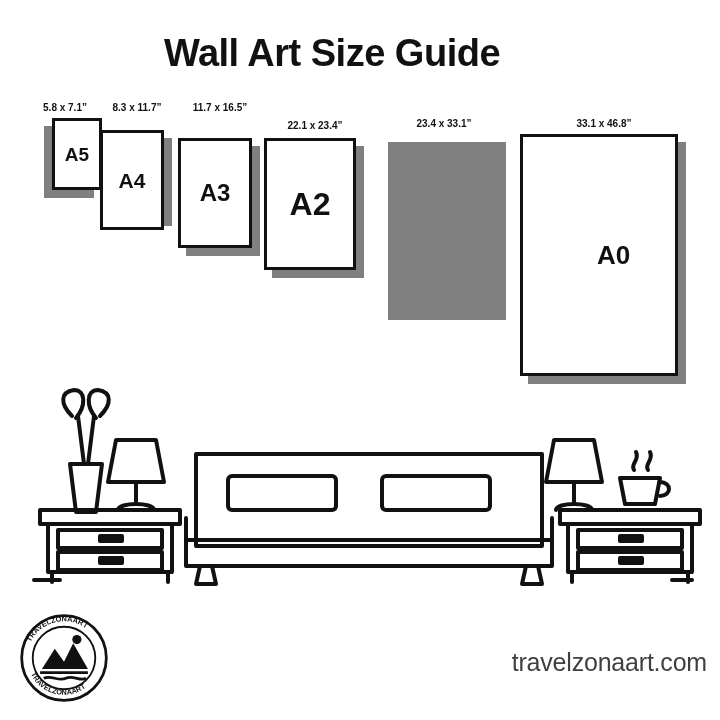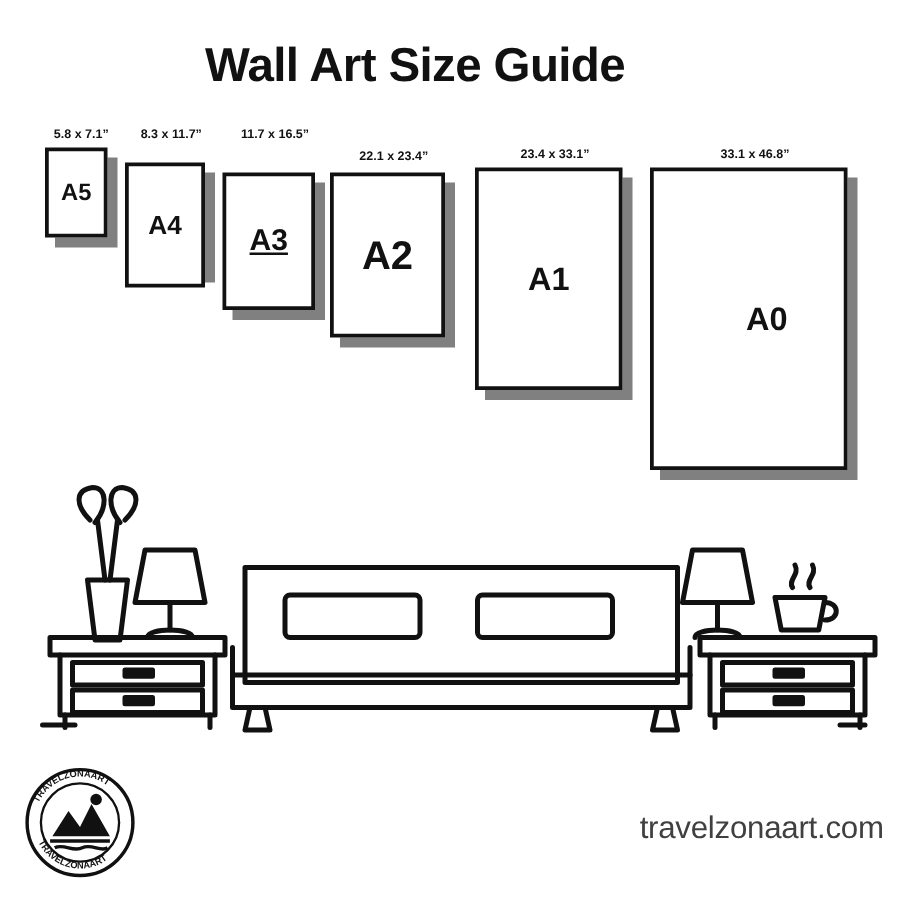--- a/index.html
+++ b/index.html
@@ -103,55 +103,52 @@
 </head>
 <body>
 
 <div id="stage">
 
   <div id="title">Wall Art Size Guide</div>
 
   <div class="frame-wrap" style="left:36px; top:118px; width:58px; height:80px;">
     <div class="frame-label" style="top:-16px;">5.8 x 7.1”</div>
     <div class="frame-shadow" style="width:50px; height:72px;"></div>
-    <div class="frame-box" style="width:50px; height:72px;">
+    <div class="frame-box" style="width:50px; height:72px;margin-left:16px;">
       <span class="frame-name" style="font-size:19px;">A5</span>
     </div>
   </div>
 
   <div class="frame-wrap" style="left:100px; top:130px; width:74px; height:96px;">
     <div class="frame-label" style="top:-28px;">8.3 x 11.7”</div>
     <div class="frame-shadow" style="width:64px; height:88px;"></div>
     <div class="frame-box" style="width:64px; height:100px;">
       <span class="frame-name" style="font-size:21px;">A4</span>
     </div>
   </div>
 
   <div class="frame-wrap" style="left:178px; top:138px; width:84px; height:118px;">
     <div class="frame-label" style="top:-36px;">11.7 x 16.5”</div>
     <div class="frame-shadow" style="width:74px; height:110px;"></div>
-    <div class="frame-box" style="width:74px; height:110px;text-decoration:underline;">
+    <div class="frame-box" style="width:74px; height:110px;">
       <span class="frame-name" style="font-size:24px;">A3</span>
     </div>
   </div>
 
   <div class="frame-wrap" style="left:264px; top:138px; width:102px; height:140px;">
     <div class="frame-label" style="top:-18px;">22.1 x 23.4”</div>
     <div class="frame-shadow" style="width:92px; height:132px;"></div>
     <div class="frame-box" style="width:92px; height:132px;">
       <span class="frame-name" style="font-size:32px;">A2</span>
     </div>
   </div>
 
   <div class="frame-wrap" style="left:380px; top:134px; width:128px; height:186px;">
     <div class="frame-label" style="top:-16px;">23.4 x 33.1”</div>
     <div class="frame-shadow" style="width:118px; height:178px;"></div>
-    <div class="frame-box" style="width:118px; height:178px;">
-      <span class="frame-name" style="font-size:26px;">A1</span>
-    </div>
   </div>
 
   <div class="frame-wrap" style="left:520px; top:134px; width:168px; height:250px;">
     <div class="frame-label" style="top:-16px;">33.1 x 46.8”</div>
     <div class="frame-shadow" style="width:158px; height:242px;"></div>
     <div class="frame-box" style="width:158px; height:242px;padding-left:29px;">
       <span class="frame-name" style="font-size:26px;">A0</span>
     </div>
   </div>
 

